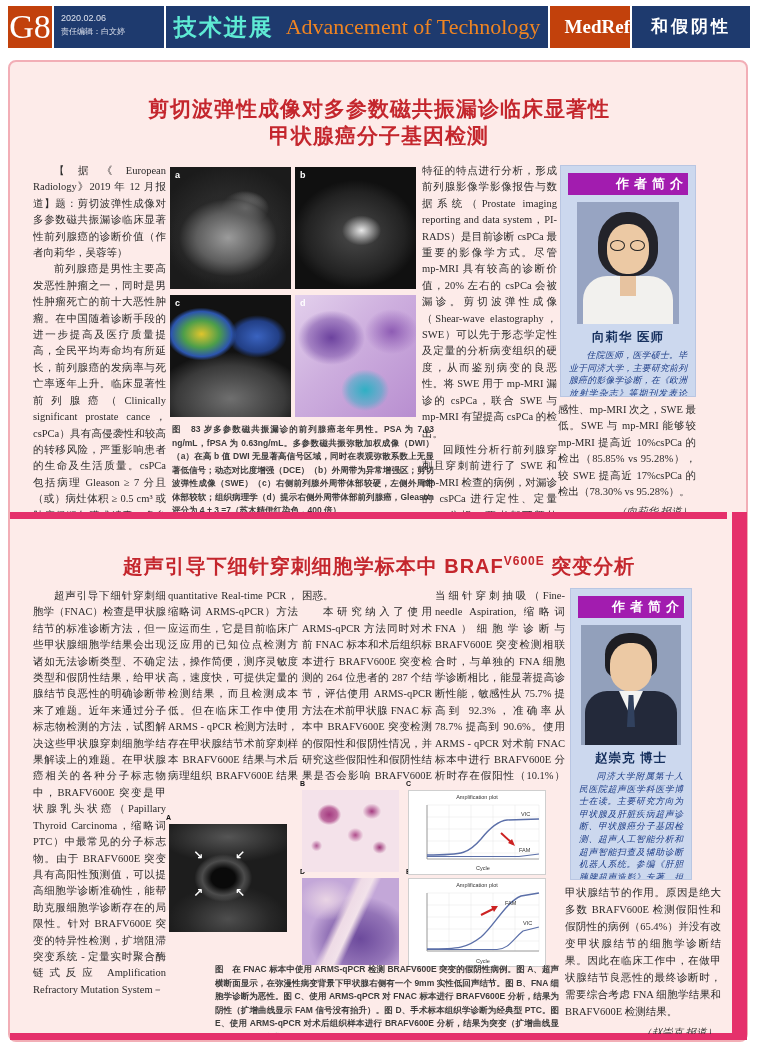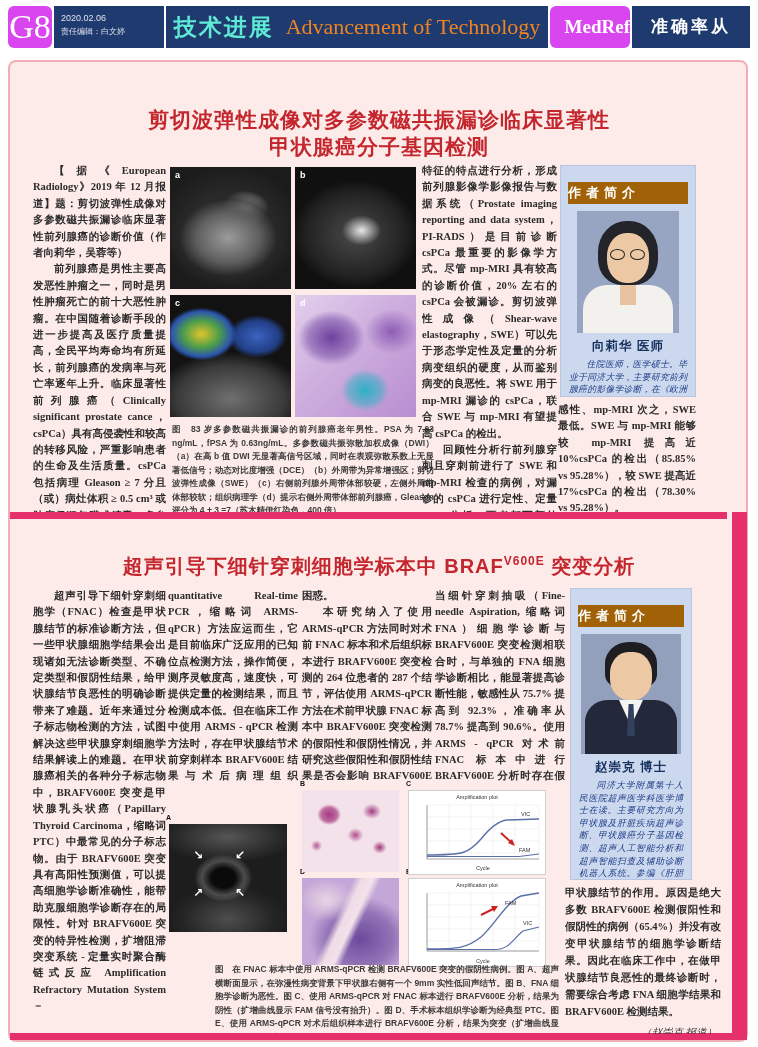--- a/index.html
+++ b/index.html
@@ -1,21 +1,21 @@
 <!DOCTYPE html>
 <html><head>
 <meta charset="utf-8">
 <style>
   html,body{margin:0;padding:0;}
   body{width:758px;height:1047px;position:relative;background:#ffffff;
        font-family:"Liberation Serif","DejaVu Serif",serif;}
   .abs{position:absolute;}
   
   .hbox{position:absolute;top:6px;height:42px;box-sizing:border-box;}
-  .orange{background:#d946ef;border-radius:6px;}
+  .orange{background:#c2410c;}
   .navy{background:#1e3a6e;}
   .hdr-g8{left:8px;width:44px;color:#fff;font:34px/42px "Liberation Serif",serif;text-align:center;}
   .hdr-date{left:54px;width:110px;color:#dfe3ee;padding:6px 7px;}
   .hdr-date .l1{font:9px/12px "Liberation Sans",sans-serif;}
   .hdr-date .l2{font:8px/12px "Liberation Sans",sans-serif;margin-top:2px;}
   .hdr-main{left:166px;width:382px;display:flex;align-items:center;justify-content:center;gap:12px;}
   .hdr-main .cn{color:#5eead4;font:bold 23px/42px "Liberation Sans",sans-serif;letter-spacing:2px;}
   .hdr-main .en{color:#ef8422;font:22px/42px "Liberation Serif",serif;}
   .hdr-medref{left:550px;width:80px;color:#fff;font:bold 19px/42px "Liberation Serif",serif;text-align:right;}
   .hdr-paper{left:632px;width:118px;color:#fff;font:bold 17px/42px "Liberation Sans",sans-serif;text-align:center;letter-spacing:3px;}
@@ -23,29 +23,29 @@
   .card{position:absolute;left:8px;top:60px;width:740px;height:982px;background:#fdebe9;
         border:2px solid #f2aeb6;border-radius:8px;box-sizing:border-box;}
   .bar{position:absolute;background:#e5306b;}
   
   .a-title{position:absolute;left:40px;width:678px;text-align:center;color:#c4262d;
            font:bold 21px/27px "Liberation Sans",sans-serif;letter-spacing:1px;}
   .a-title sup{font-size:12px;}
   
   .col{position:absolute;font:10.5px/16.4px "Liberation Serif","DejaVu Serif",serif;color:#2b2b2b;
        text-align:justify;overflow:hidden;}
-  .col p{margin:0;text-indent:2em;font-weight:bold;}
+  .col p{margin:0;text-indent:2em;}
   .col p.cont{text-indent:0;}
   .byline{text-align:right;font-style:italic;color:#333;padding-right:4px;margin-top:4px;}
   
   .cap{position:absolute;font:bold 8.5px/13.5px "Liberation Sans","DejaVu Sans",sans-serif;
        color:#3c3c3c;text-align:justify;overflow:hidden;}
   
   .abox{position:absolute;background:#ccd8ee;border:1px solid #b9c6e2;box-sizing:border-box;overflow:hidden;}
-  .abox-hdr{margin:16px 7px 0 7px;background:#a16207;color:#fff;text-align:left;
+  .abox-hdr{margin:7px 7px 0 7px;background:#a21caf;color:#fff;text-align:right;
             font:bold 13px/22px "Liberation Sans",sans-serif;letter-spacing:5px;}
   .photo{margin:7px auto 0 auto;position:relative;overflow:hidden;}
   .aname{text-align:center;color:#16305e;font:bold 12.5px/18px "Liberation Sans",sans-serif;margin-top:4px;letter-spacing:1px;}
   .abio{margin:3px 8px 0 8px;color:#1c3c86;font:italic 8.8px/12.6px "Liberation Serif",serif;text-align:justify;}
   .abio p{margin:0;text-indent:2em;}
   
   .fig1{position:absolute;left:170px;top:167px;width:246px;height:250px;}
   .fp{position:absolute;width:121px;height:122px;overflow:hidden;}
   .fp .plabel{position:absolute;left:5px;top:3px;color:#fff;font:bold 9px "Liberation Sans",sans-serif;}
   .f-a{left:0;top:0;background:
@@ -93,25 +93,25 @@
 <div class="hbox orange hdr-g8">G8</div>
 <div class="hbox navy hdr-date">
   <div class="l1">2020.02.06</div>
   <div class="l2">责任编辑：白文婷</div>
 </div>
 <div class="hbox navy hdr-main">
   <span class="cn">技术进展</span>
   <span class="en">Advancement of Technology</span>
 </div>
 <div class="hbox orange hdr-medref">MedRef</div>
-<div class="hbox navy hdr-paper">准确率从</div>
+<div class="hbox navy hdr-paper">和假阴性</div>
 
 <div class="card"></div>
 
-<div class="a-title" style="top:106px;">
+<div class="a-title" style="top:95px;">
   <div>剪切波弹性成像对多参数磁共振漏诊临床显著性</div>
   <div>甲状腺癌分子基因检测</div>
 </div>
 
 <div class="col" style="left:33px;top:163px;width:133px;height:351px;">
   <p>【据《European Radiology》2019 年 12 月报道】题：剪切波弹性成像对多参数磁共振漏诊临床显著性前列腺癌的诊断价值（作者向莉华，吴蓉等）</p>
   <p>前列腺癌是男性主要高发恶性肿瘤之一，同时是男性肿瘤死亡的前十大恶性肿瘤。在中国随着诊断手段的进一步提高及医疗质量提高，全民平均寿命均有所延长，前列腺癌的发病率与死亡率逐年上升。临床显著性前列腺癌（Clinically significant prostate cance，csPCa）具有高侵袭性和较高的转移风险，严重影响患者的生命及生活质量。csPCa 包括病理 Gleason ≥ 7 分且（或）病灶体积 ≥ 0.5 cm³ 或肿瘤侵犯包膜或精囊。多参数磁共振（Multiple magnetic resonance imagin，mp-MRI）通过对前列腺组织</p>
 </div>
 
 <div class="fig1">

